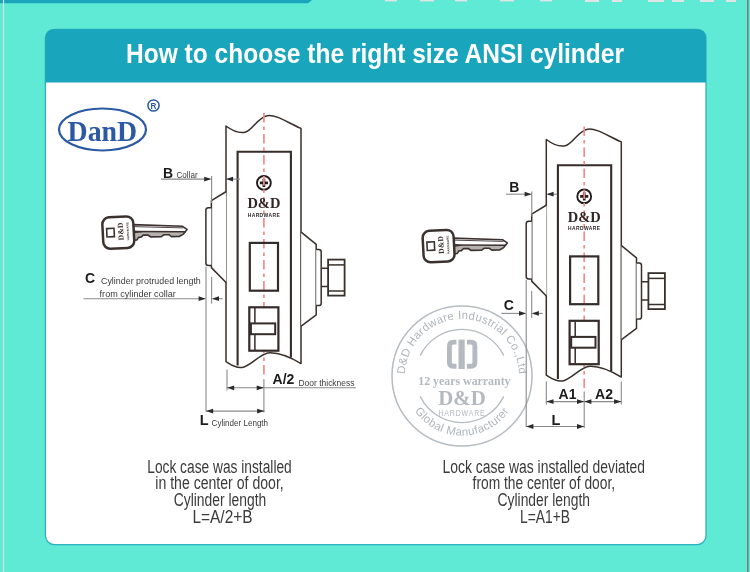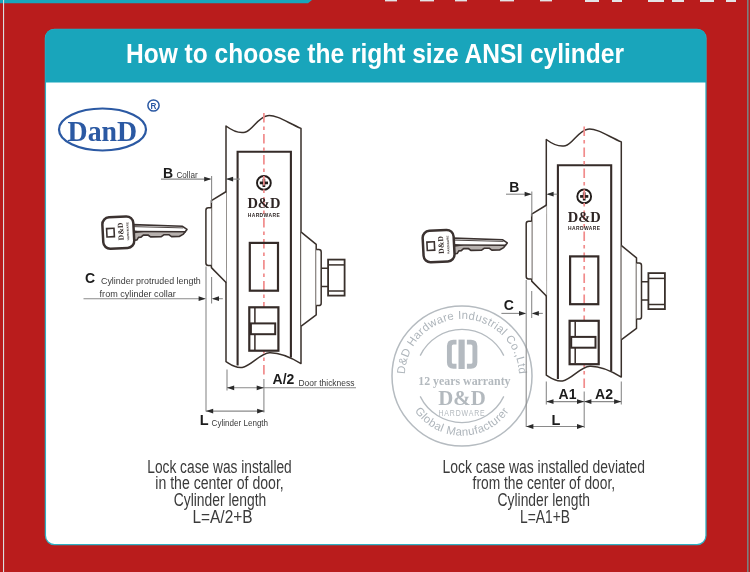--- a/index.html
+++ b/index.html
@@ -1,16 +1,16 @@
 <!DOCTYPE html>
 <html><head>
 <meta charset="utf-8">
 <style>
   html,body{margin:0;padding:0;background:#ffffff;}
-  #page{position:relative;width:750px;height:572px;background:#b91c1c;overflow:hidden;
+  #page{position:relative;width:750px;height:572px;background:#5eead4;overflow:hidden;
         font-family:"Liberation Sans", sans-serif;}
   svg{display:block;}
 </style>
 </head>
 <body>
 <div id="page">
 <svg width="750" height="572" viewBox="0 0 750 572">
   <defs>
     <path id="ah" d="M0,0 L-7.2,-2.4 L-7.2,2.4 Z" fill="#2b2b2b"></path>
   </defs>

